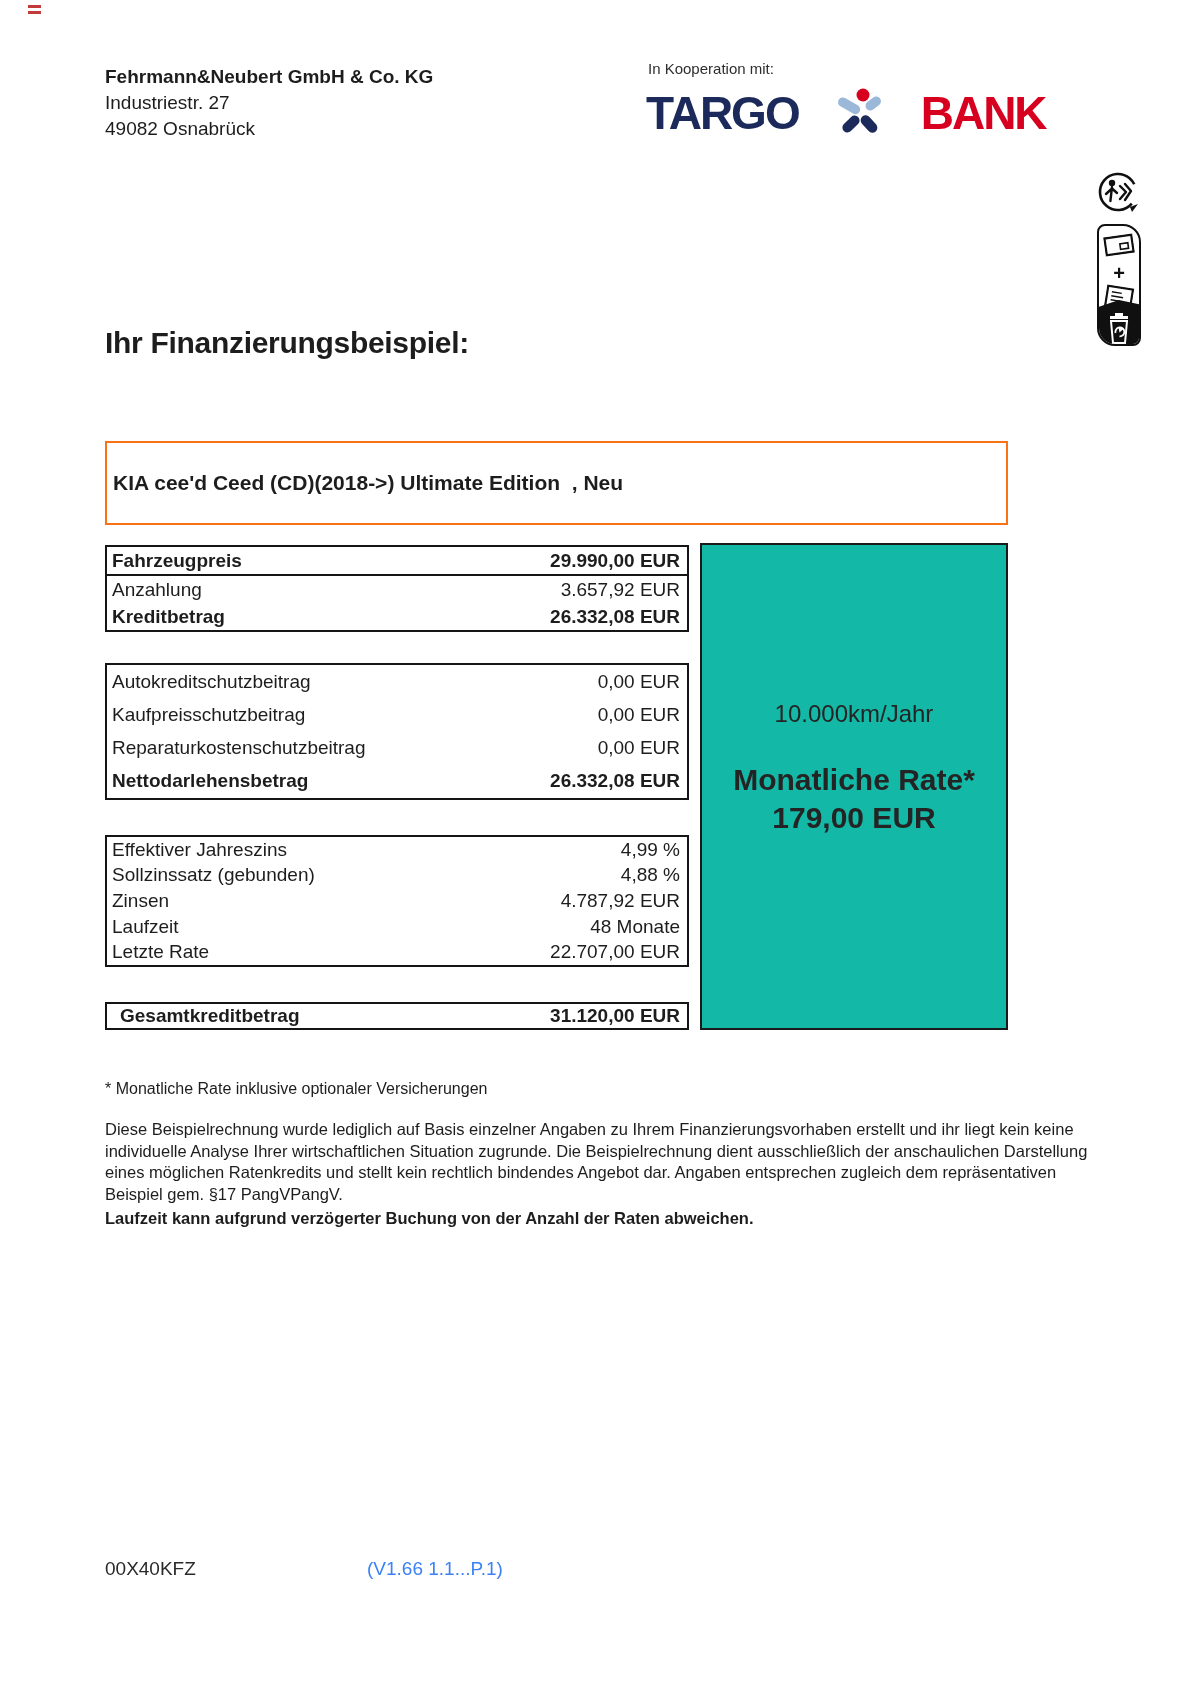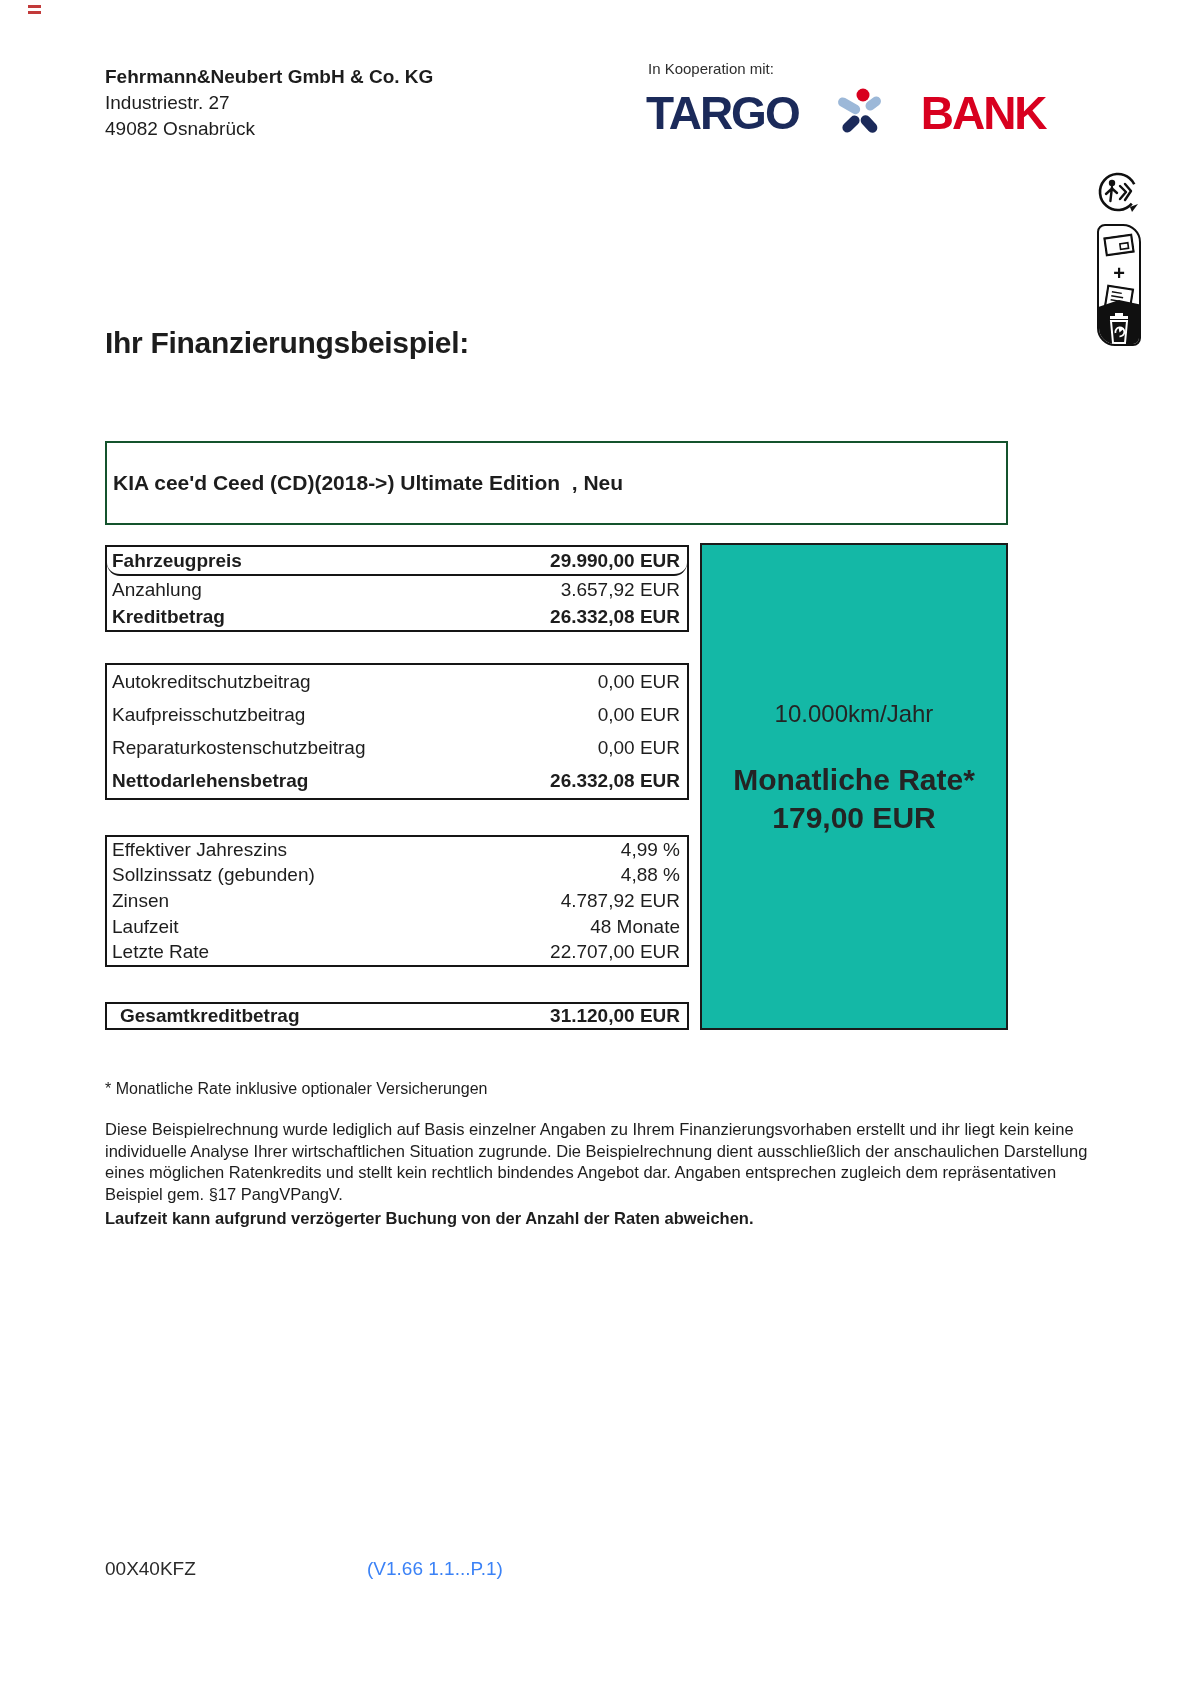--- a/index.html
+++ b/index.html
@@ -42,28 +42,28 @@
     clip-path:polygon(0 16%, 50% 0, 100% 10%, 100% 100%, 0 100%);
     display:flex; align-items:flex-end; justify-content:center;
   }
 
   
   .page-title { left:105px; top:326px; font-size:30px; font-weight:bold; letter-spacing:-0.3px; }
 
   
   .vehicle-box {
     left:105px; top:441px; width:903px; height:84px;
-    border:2px solid #14532d; display:flex; align-items:center;
+    border:2px solid #f97316; display:flex; align-items:center;
   }
   .vehicle-box .name { font-size:21px; font-weight:bold; padding-left:6px; white-space:pre; }
 
   
   .dtable { left:105px; width:584px; border:2px solid #151515; display:flex; flex-direction:column; font-size:19px; }
   .dtable .trow { flex:1; display:flex; justify-content:space-between; align-items:center; padding:0 7px 0 5px; }
-  .dtable .trow.sep { border-bottom:2px solid #151515;border-radius:13px; }
+  .dtable .trow.sep { border-bottom:2px solid #151515; }
   .dtable .trow.bold { font-weight:bold; }
   .t-price      { top:545px;  height:87px; }
   .t-insurance  { top:663px;  height:137px; }
   .t-conditions { top:835px;  height:132px; }
   .t-total      { top:1002px; height:28px;padding-left:8px; }
 
   
   .rate-box {
     left:700px; top:543px; width:308px; height:487px;
     background:#14b8a6; border:2px solid #1a1a1a;

